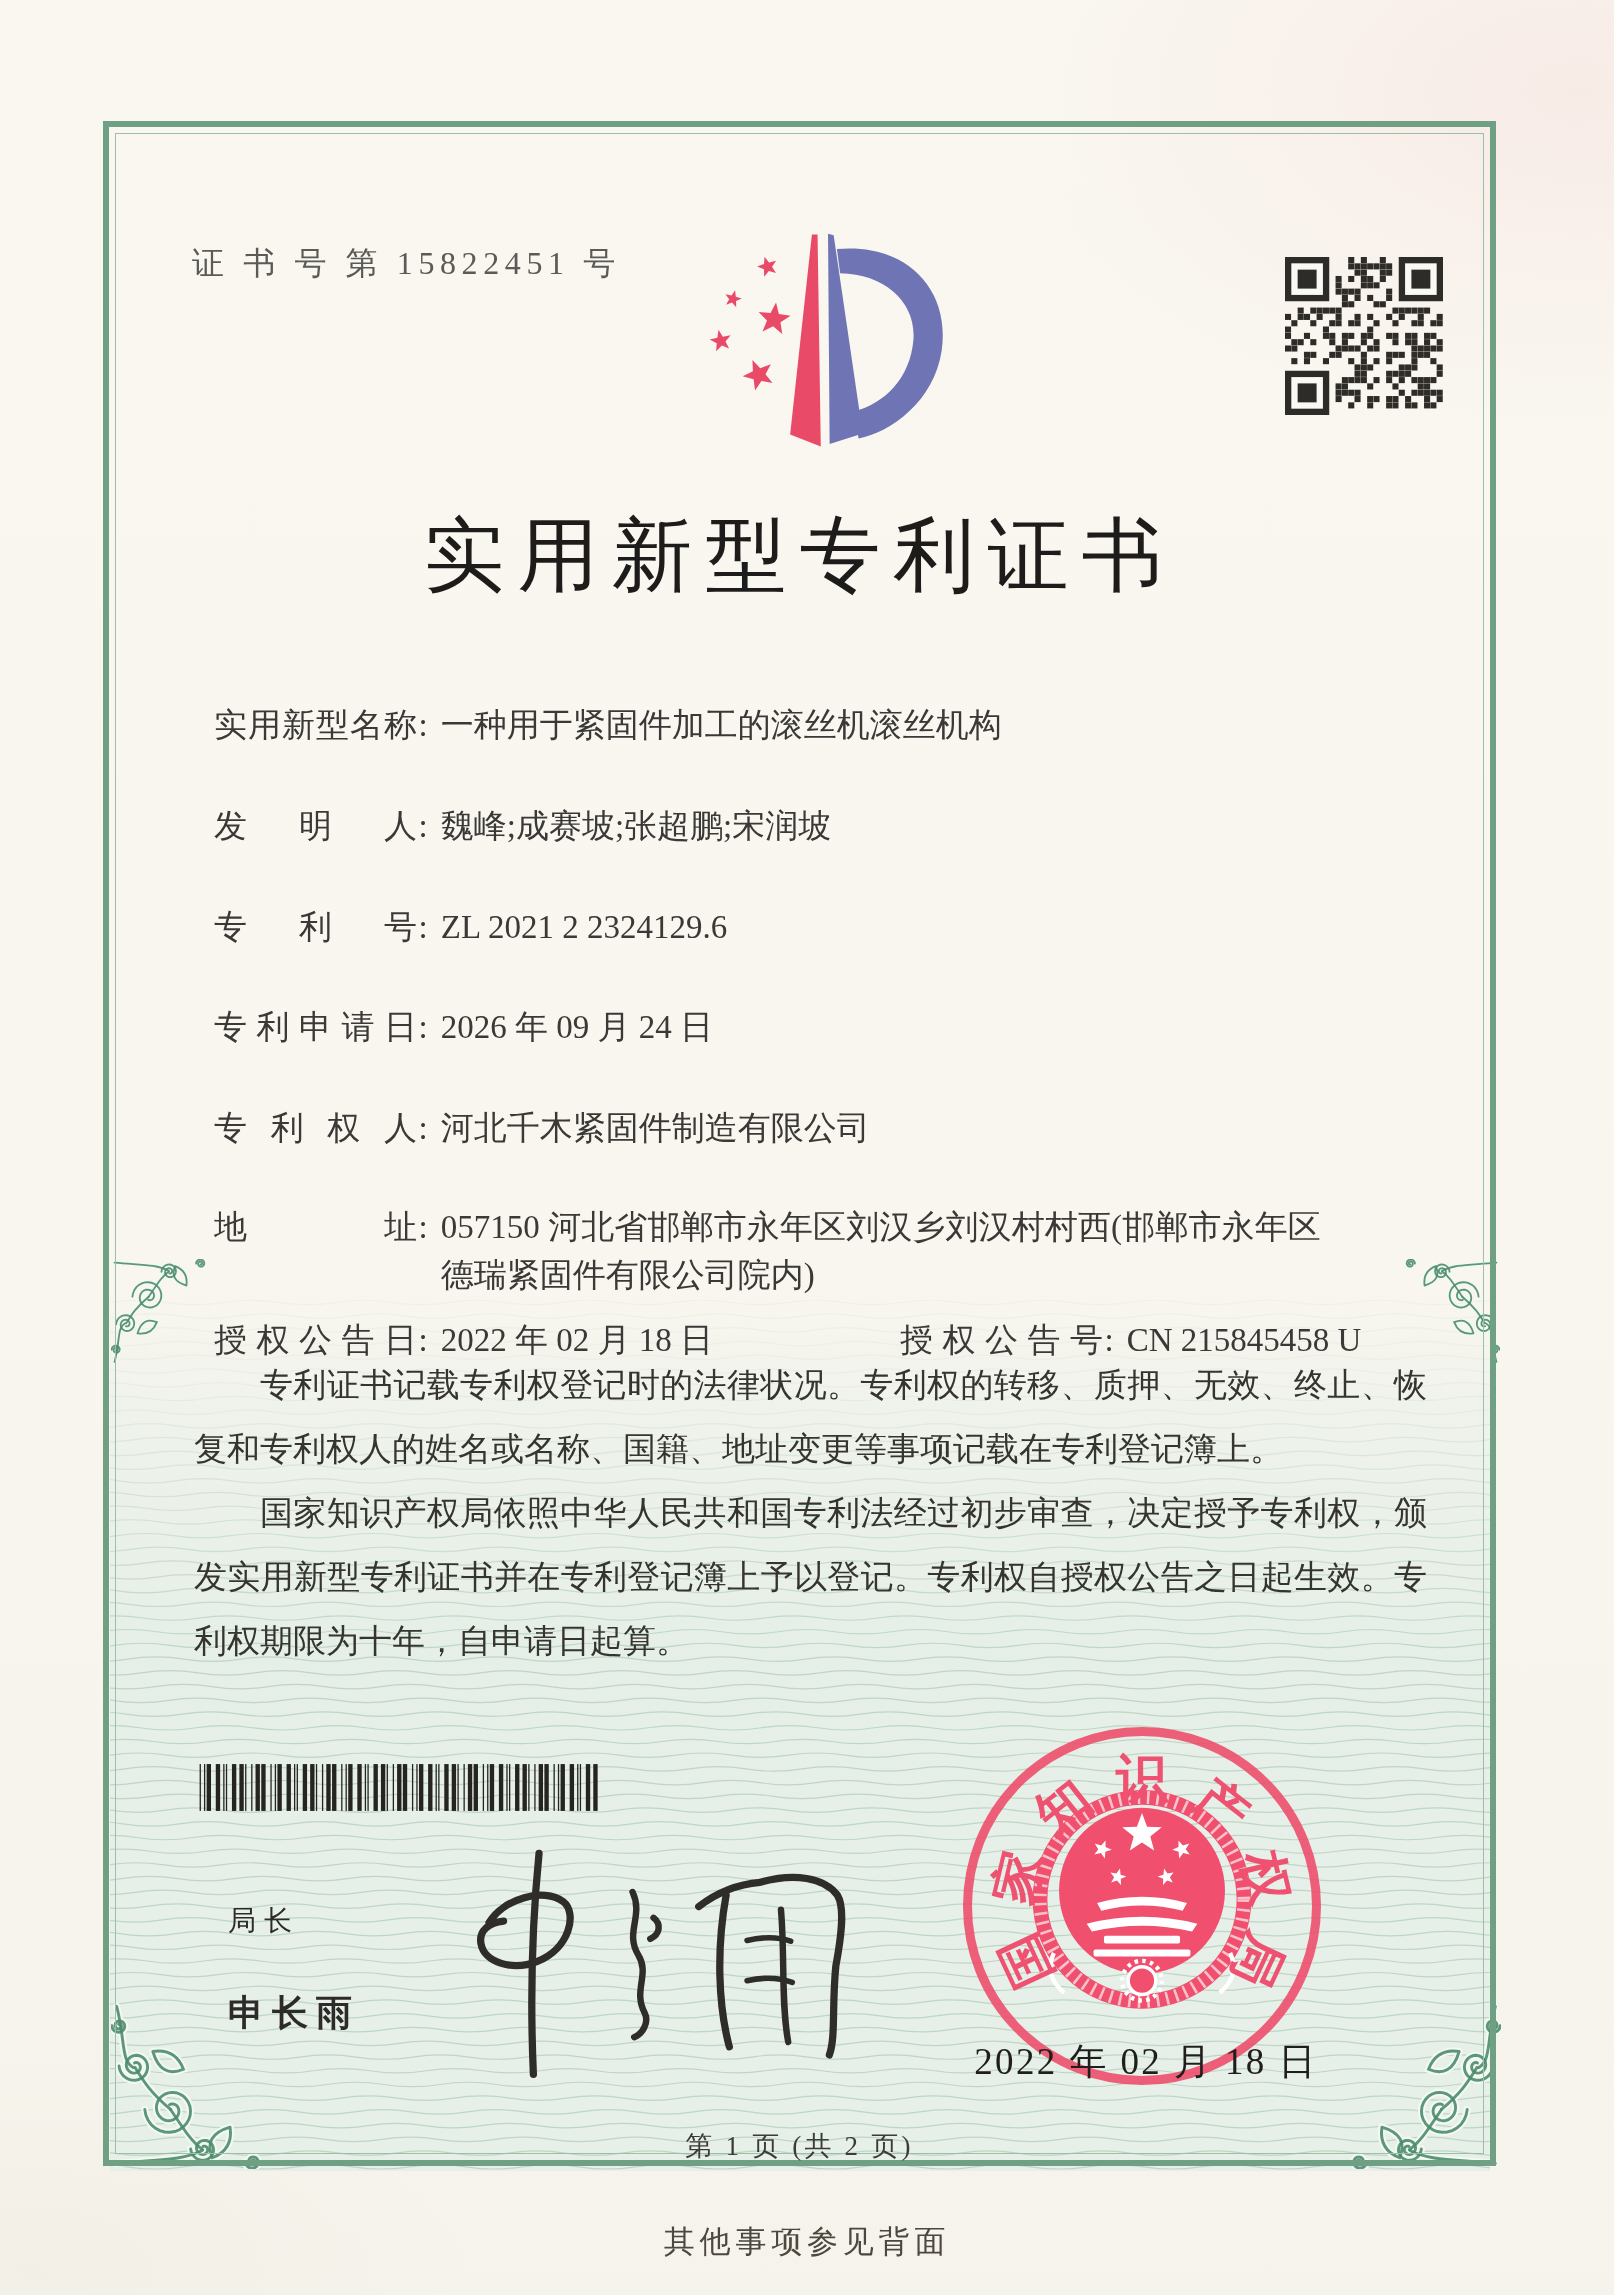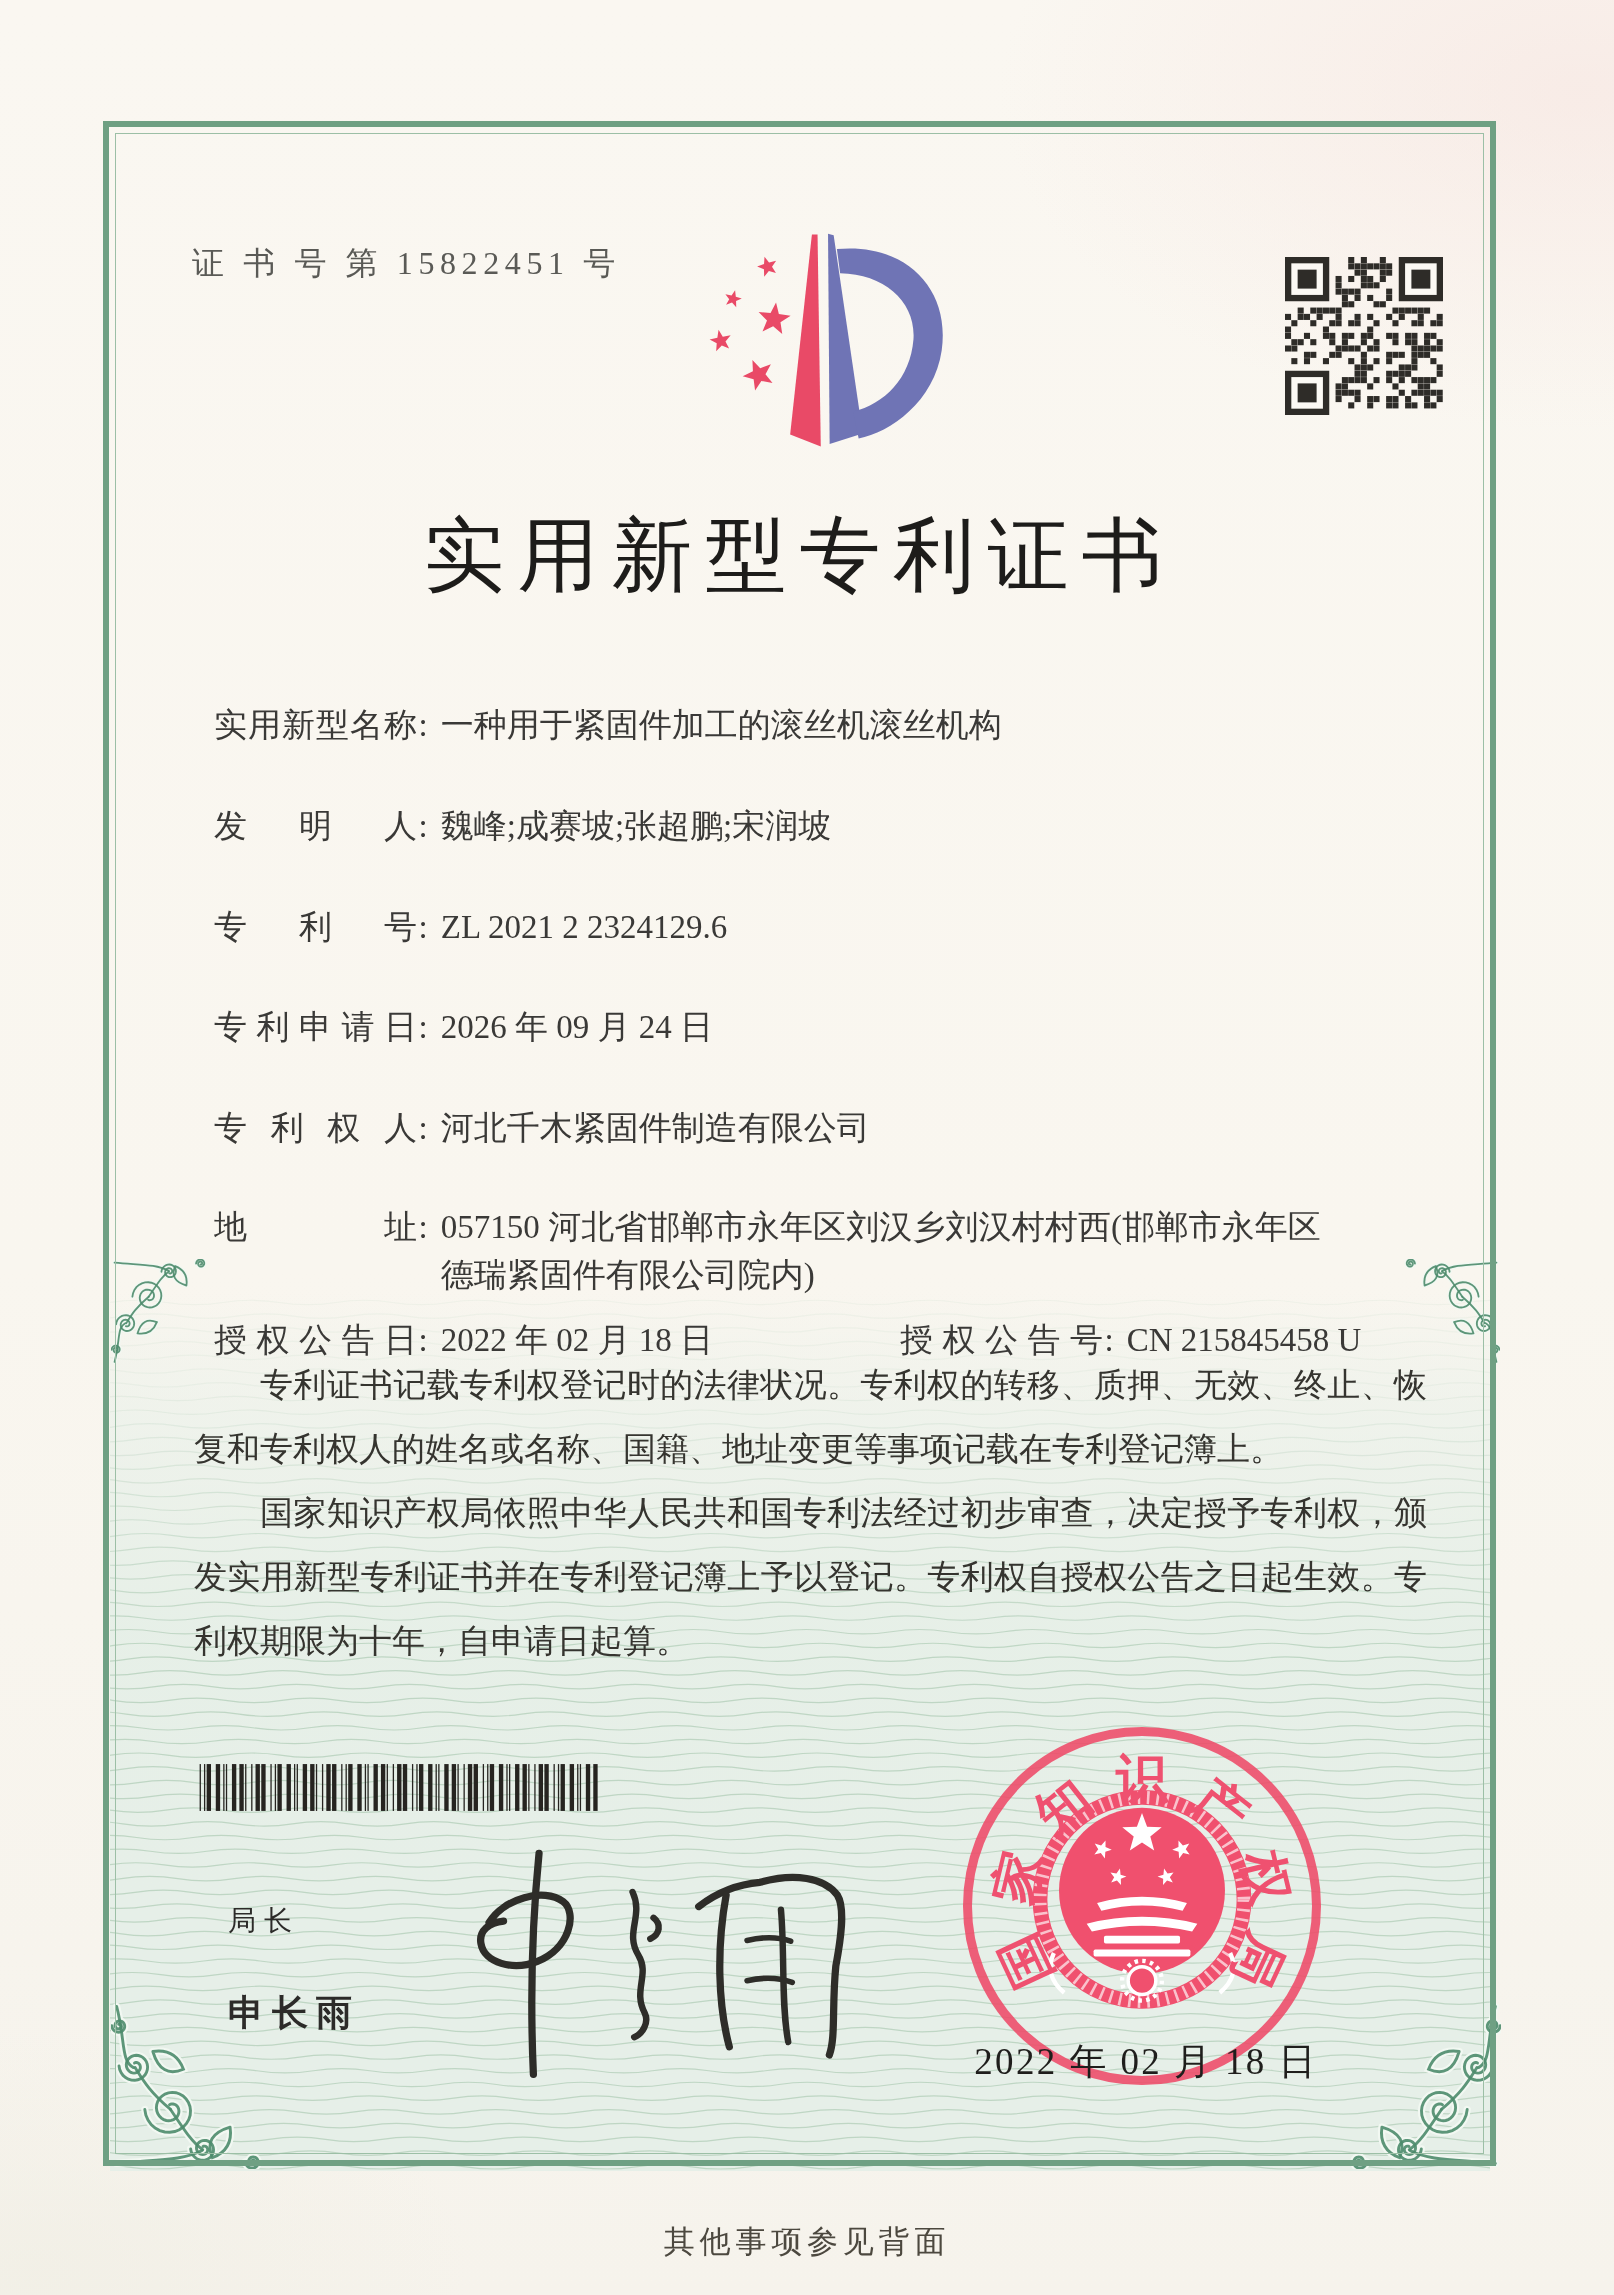--- a/index.html
+++ b/index.html
@@ -535,20 +535,21 @@
         <span class="seal-ch" style="transform: translate(-124px, -29px) rotate(-76.7deg);">家</span>
         <span class="seal-ch" style="transform: translate(-79px, -100px) rotate(-38.3deg);">知</span>
         <span class="seal-ch" style="transform: translate(0px, -128px) rotate(0deg);">识</span>
         <span class="seal-ch" style="transform: translate(79px, -100px) rotate(38.3deg);">产</span>
         <span class="seal-ch" style="transform: translate(124px, -29px) rotate(76.7deg);">权</span>
         <span class="seal-ch" style="transform: translate(116px, 54px) rotate(115deg);">局</span>
       </div>
   </div>
   <div id="seal-date">2022 年 02 月 18 日</div>
 
+  <div id="pageinfo">第 1 页 (共 2 页)</div>
   <div id="backnote">其他事项参见背面</div>
 
   <svg width="0" height="0" style="position:absolute">
     <defs>
         <g id="flg">
           <path d="M168 136 L168.0 136.0 L166.7 142.9 L164.0 149.2 L160.1 154.7 L155.1 159.1 L149.4 162.2 L143.2 164.0 L136.9 164.4 L130.7 163.4 L125.1 161.2 L120.2 157.8 L116.2 153.4 L113.3 148.4 L111.6 143.1 L111.2 137.5 L111.9 132.2 L113.8 127.2 L116.7 122.9 L120.4 119.3 L124.7 116.8 L129.3 115.2 L134.0 114.8 L138.6 115.4 L142.9 116.9 L146.6 119.3 L149.7 122.4 L151.9 126.0 L153.2 129.9 L153.6 133.8 L153.1 137.7 L151.9 141.2 L149.9 144.3 L147.4 146.8 L144.5 148.6 L141.4 149.7 L138.2 150.0 L135.1 149.6 L132.3 148.6 L129.9 147.1 L127.9 145.1 L126.6 142.8 L125.8 140.4 L125.6 137.9 L125.9 135.6 L126.7 133.6 L127.9 131.8 L129.4 130.5 L131.1 129.6 L132.8 129.2 L134.5 129.1 L136.0 129.5 L137.3 130.1" fill="none" stroke="#f2f8f2" stroke-width="9" stroke-linecap="round"></path>
           <path d="M200 82 L200.0 82.0 L199.2 86.3 L197.5 90.2 L195.0 93.7 L191.9 96.4 L188.4 98.4 L184.5 99.5 L180.5 99.8 L176.7 99.1 L173.2 97.7 L170.1 95.6 L167.6 92.9 L165.8 89.8 L164.8 86.4 L164.5 83.0 L165.0 79.6 L166.1 76.5 L167.9 73.8 L170.2 71.6 L172.9 70.0 L175.8 69.0 L178.8 68.7 L181.7 69.1 L184.3 70.1 L186.6 71.6 L188.5 73.5 L189.9 75.7 L190.7 78.2 L191.0 80.6 L190.7 83.0 L189.9 85.3 L188.7 87.2 L187.1 88.7 L185.3 89.9 L183.4 90.5 L181.4 90.8 L179.4 90.5 L177.7 89.9 L176.2 88.9 L175.0 87.7 L174.1 86.3 L173.6 84.7 L173.5 83.2 L173.7 81.8 L174.2 80.5 L175.0 79.4 L175.9 78.6 L176.9 78.0 L178.0 77.7 L179.1 77.7 L180.0 77.9 L180.8 78.3" fill="none" stroke="#f2f8f2" stroke-width="9" stroke-linecap="round"></path>
           <path d="M111 185 L111.0 185.0 L110.4 188.4 L109.0 191.6 L107.0 194.3 L104.5 196.5 L101.7 198.1 L98.6 199.0 L95.4 199.2 L92.4 198.7 L89.5 197.6 L87.1 195.9 L85.1 193.7 L83.7 191.2 L82.8 188.5 L82.6 185.8 L83.0 183.1 L83.9 180.6 L85.4 178.4 L87.2 176.7 L89.3 175.4 L91.6 174.6 L94.0 174.4 L96.3 174.7 L98.5 175.5 L100.3 176.7 L101.8 178.2 L102.9 180.0 L103.6 181.9 L103.8 183.9 L103.6 185.8 L102.9 187.6 L102.0 189.1 L100.7 190.4 L99.3 191.3 L97.7 191.8 L96.1 192.0 L94.5 191.8 L93.1 191.3 L91.9 190.5 L91.0 189.5 L90.3 188.4 L89.9 187.2 L89.8 186.0 L90.0 184.8 L90.4 183.8 L91.0 182.9 L91.7 182.3 L92.5 181.8 L93.4 181.6 L94.2 181.6 L95.0 181.7 L95.7 182.1" fill="none" stroke="#f2f8f2" stroke-width="9" stroke-linecap="round"></path>
           <path d="M209 32 L209.0 32.0 L208.6 33.9 L207.9 35.7 L206.8 37.3 L205.4 38.5 L203.8 39.4 L202.0 39.9 L200.2 40.0 L198.5 39.7 L196.9 39.1 L195.5 38.1 L194.4 36.9 L193.6 35.5 L193.1 34.0 L193.0 32.4 L193.2 30.9 L193.8 29.5 L194.6 28.3 L195.6 27.3 L196.8 26.6 L198.1 26.2 L199.4 26.0 L200.7 26.2 L201.9 26.6 L203.0 27.3 L203.8 28.2 L204.5 29.2 L204.8 30.3 L205.0 31.4 L204.8 32.5 L204.5 33.5 L203.9 34.3 L203.2 35.0 L202.4 35.5 L201.5 35.8 L200.6 35.9 L199.7 35.8 L199.0 35.5 L198.3 35.1 L197.7 34.6 L197.3 33.9 L197.1 33.2 L197.1 32.5 L197.2 31.9 L197.4 31.3 L197.7 30.8 L198.1 30.5 L198.6 30.2 L199.1 30.1 L199.6 30.1 L200.0 30.2 L200.4 30.3" fill="none" stroke="#f2f8f2" stroke-width="9" stroke-linecap="round"></path>
           <path d="M43 201 L43.0 201.0 L42.6 202.9 L41.9 204.7 L40.8 206.3 L39.4 207.5 L37.8 208.4 L36.0 208.9 L34.2 209.0 L32.5 208.7 L30.9 208.1 L29.5 207.1 L28.4 205.9 L27.6 204.5 L27.1 203.0 L27.0 201.4 L27.2 199.9 L27.8 198.5 L28.6 197.3 L29.6 196.3 L30.8 195.6 L32.1 195.2 L33.4 195.0 L34.7 195.2 L35.9 195.6 L37.0 196.3 L37.8 197.2 L38.5 198.2 L38.8 199.3 L39.0 200.4 L38.8 201.5 L38.5 202.5 L37.9 203.3 L37.2 204.0 L36.4 204.5 L35.5 204.8 L34.6 204.9 L33.7 204.8 L33.0 204.5 L32.3 204.1 L31.7 203.6 L31.3 202.9 L31.1 202.2 L31.1 201.5 L31.2 200.9 L31.4 200.3 L31.7 199.8 L32.1 199.5 L32.6 199.2 L33.1 199.1 L33.6 199.1 L34.0 199.2 L34.4 199.3" fill="none" stroke="#f2f8f2" stroke-width="9" stroke-linecap="round"></path>

